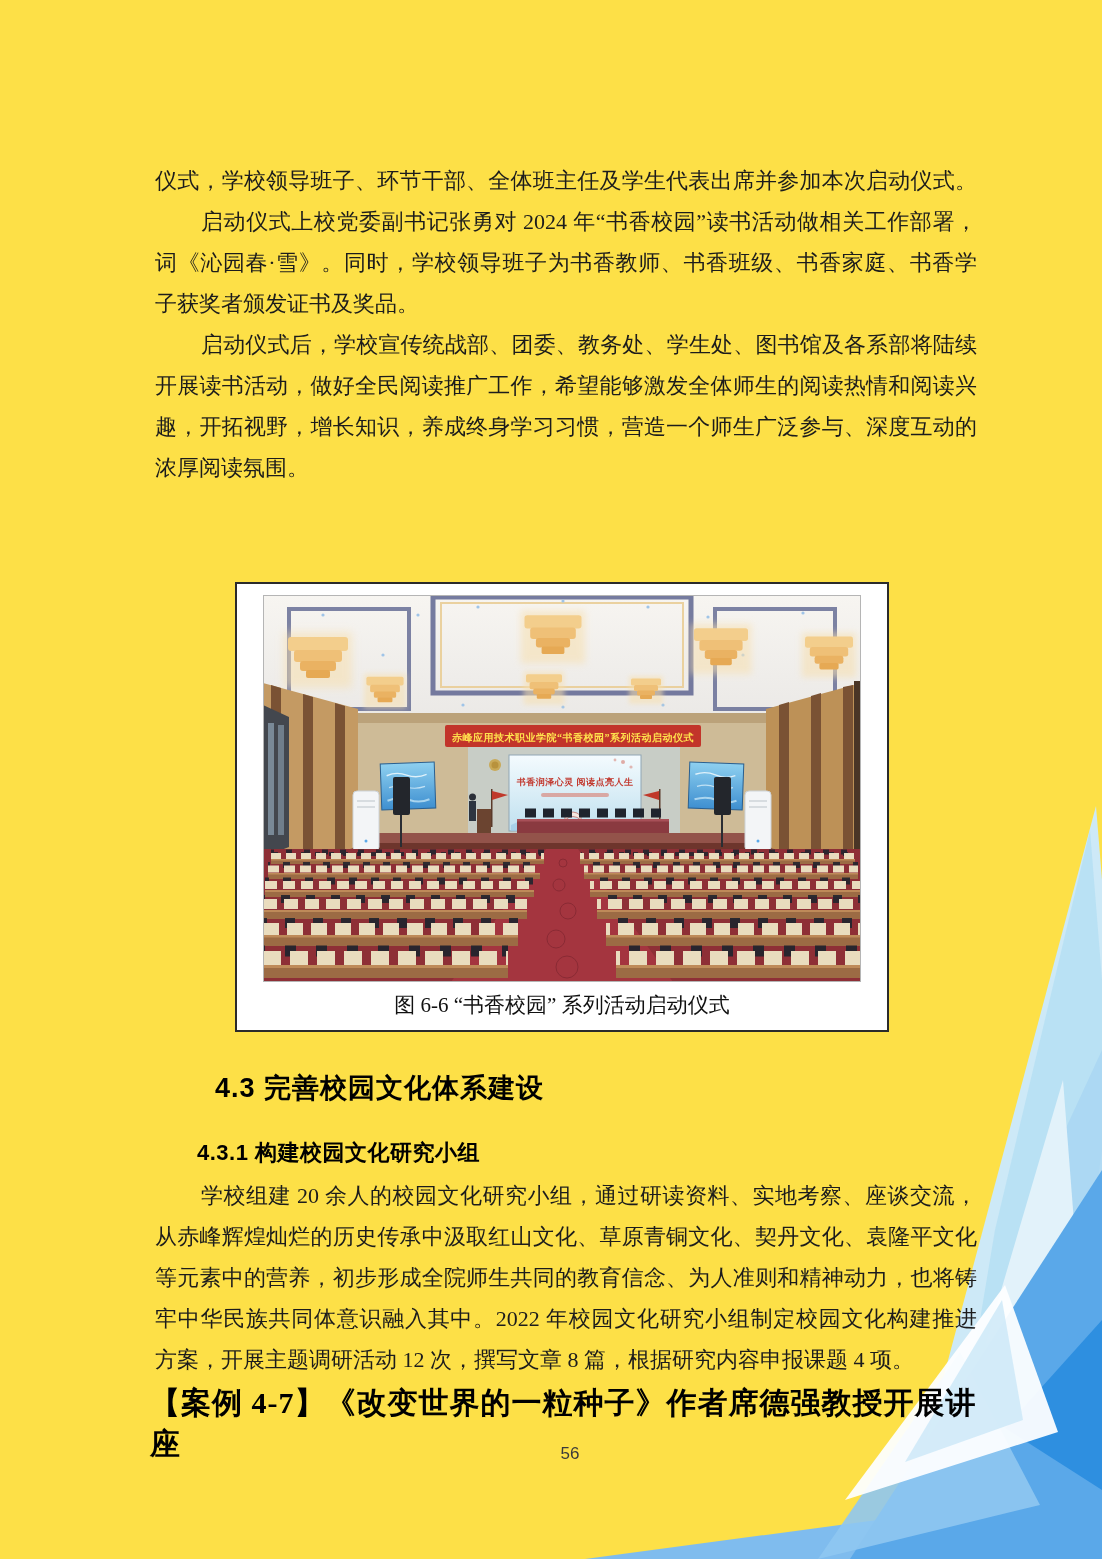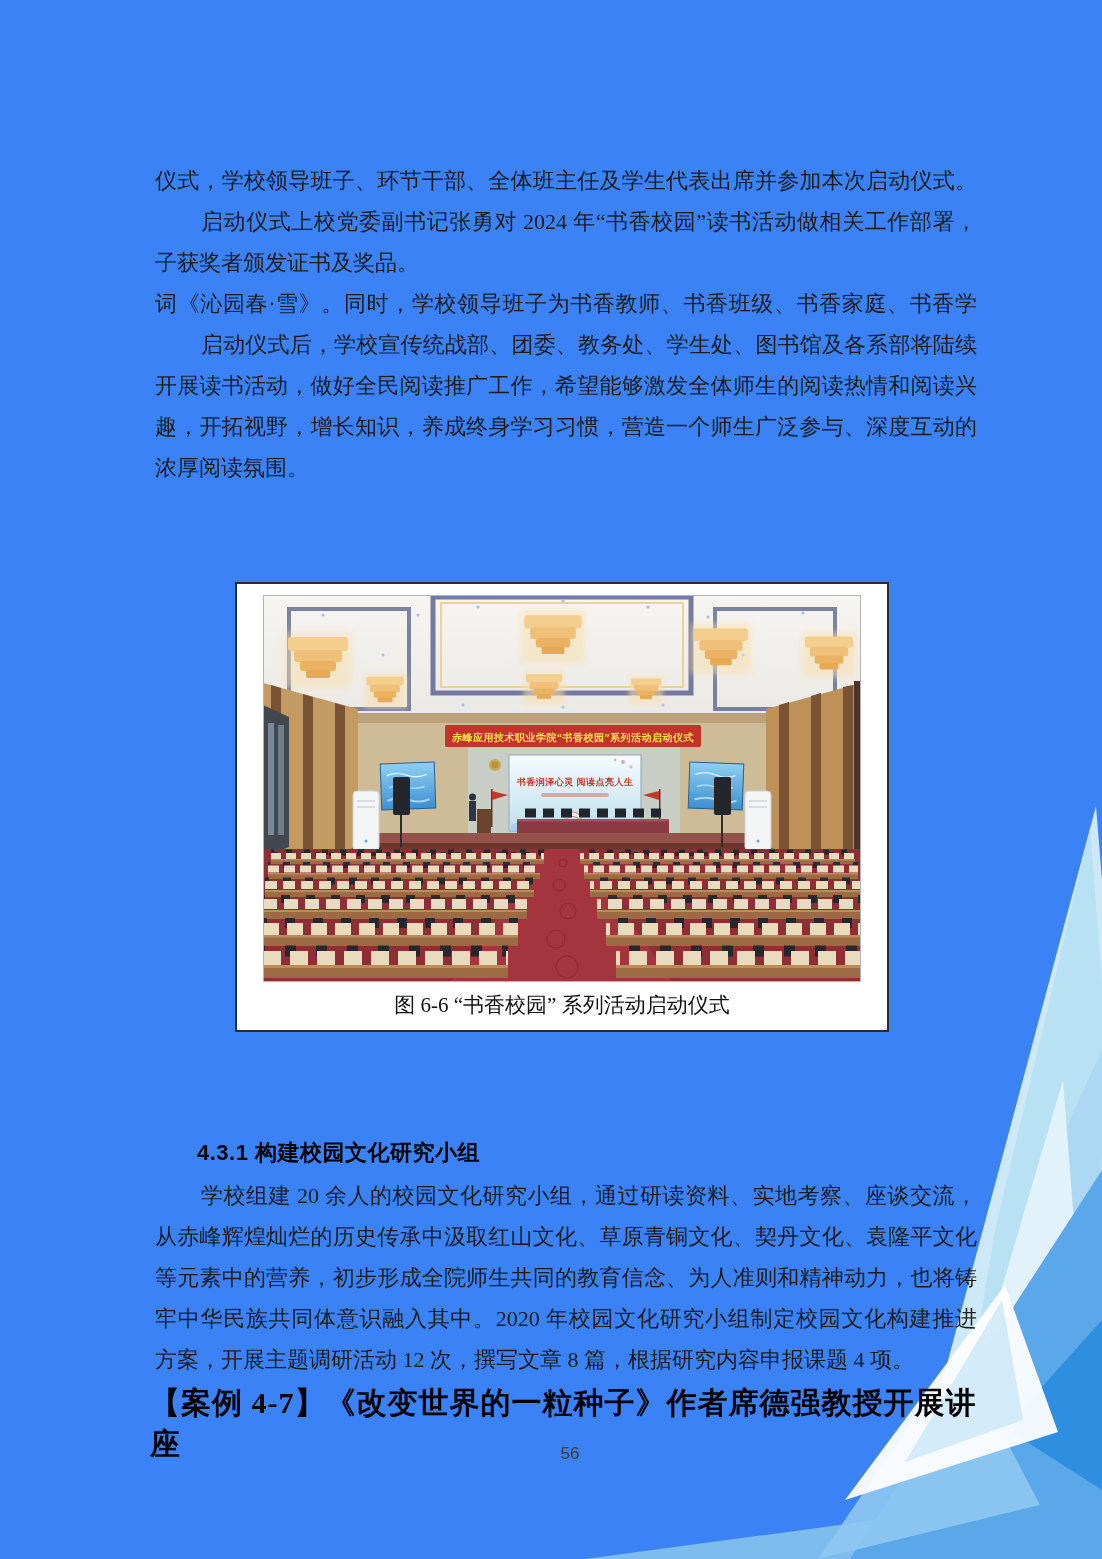--- a/index.html
+++ b/index.html
@@ -1,16 +1,16 @@
 <!DOCTYPE html>
 <html><head>
 <meta charset="utf-8">
 <style>
   html,body{margin:0;padding:0;}
-  .page{position:relative;width:1102px;height:1559px;background:#3b82f6;overflow:hidden;
+  .page{position:relative;width:1102px;height:1559px;background:#fde047;overflow:hidden;
         font-family:"Liberation Serif","DejaVu Serif",serif;}
   .deco-svg{position:absolute;left:0;top:0;z-index:0;}
   .content{position:absolute;left:0;top:0;width:1102px;height:1559px;z-index:1;}
   .bl{font-size:22px;line-height:41px;color:#1c1c1c;}
   .j{text-align:justify;text-align-last:justify;}
   .l{text-align:left;}
   .ind{text-indent:46px;}
   .textcol{position:absolute;left:155px;width:822px;}
   #block1{top:160px;}
   #block2{top:1175px;}
@@ -45,22 +45,22 @@
       <polygon points="1005,1285 845,1500 1058,1432" fill="#FDFEFF" opacity="0.95"></polygon>
       <polygon points="1002,1300 905,1462 1023,1420" fill="#CBE7F8" opacity="0.8"></polygon>
     </g>
   </svg>
 
   <div class="content">
 
     <div class="textcol" id="block1">
       <div class="bl j">仪式，学校领导班子、环节干部、全体班主任及学生代表出席并参加本次启动仪式。</div>
       <div class="bl j ind">启动仪式上校党委副书记张勇对 2024 年“书香校园”读书活动做相关工作部署，</div>
+      <div class="bl j">词《沁园春·雪》。同时，学校领导班子为书香教师、书香班级、书香家庭、书香学</div>
       <div class="bl l">子获奖者颁发证书及奖品。</div>
-      <div class="bl j">词《沁园春·雪》。同时，学校领导班子为书香教师、书香班级、书香家庭、书香学</div>
       <div class="bl j ind">启动仪式后，学校宣传统战部、团委、教务处、学生处、图书馆及各系部将陆续</div>
       <div class="bl j">开展读书活动，做好全民阅读推广工作，希望能够激发全体师生的阅读热情和阅读兴</div>
       <div class="bl j">趣，开拓视野，增长知识，养成终身学习习惯，营造一个师生广泛参与、深度互动的</div>
       <div class="bl l">浓厚阅读氛围。</div>
     </div>
 
     <div class="figure-box">
       <svg class="photo-svg" width="598" height="387" viewBox="0 0 598 387">
         <defs>
           <linearGradient id="ceilG" x1="0" y1="0" x2="0" y2="1">
@@ -274,27 +274,28 @@
             <rect x="353" y="370" width="245" height="13" fill="#9C6B44"></rect>
           <rect x="0" y="370" width="245" height="3" fill="#BE8A59"></rect>
             <rect x="353" y="370" width="245" height="3" fill="#BE8A59"></rect>
         </g>
 
         <rect x="0.5" y="0.5" width="597" height="386" fill="none" stroke="#B5B5B5"></rect>
       </svg>
       <div class="fig-caption">图 6-6 “书香校园” 系列活动启动仪式</div>
     </div>
 
+    <div class="h2">4.3 完善校园文化体系建设</div>
     <div class="h3">4.3.1 构建校园文化研究小组</div>
 
     <div class="textcol" id="block2">
       <div class="bl j ind">学校组建 20 余人的校园文化研究小组，通过研读资料、实地考察、座谈交流，</div>
       <div class="bl j">从赤峰辉煌灿烂的历史传承中汲取红山文化、草原青铜文化、契丹文化、袁隆平文化</div>
       <div class="bl j">等元素中的营养，初步形成全院师生共同的教育信念、为人准则和精神动力，也将铸</div>
-      <div class="bl j">牢中华民族共同体意识融入其中。2020 年校园文化研究小组制定校园文化构建推进</div>
+      <div class="bl j">牢中华民族共同体意识融入其中。2022 年校园文化研究小组制定校园文化构建推进</div>
       <div class="bl l">方案，开展主题调研活动 12 次，撰写文章 8 篇，根据研究内容申报课题 4 项。</div>
     </div>
 
     <div class="case-h">【案例 4-7】《改变世界的一粒种子》作者席德强教授开展讲座</div>
 
     <div class="pagenum">56</div>
 
   </div>
 </div>
 

